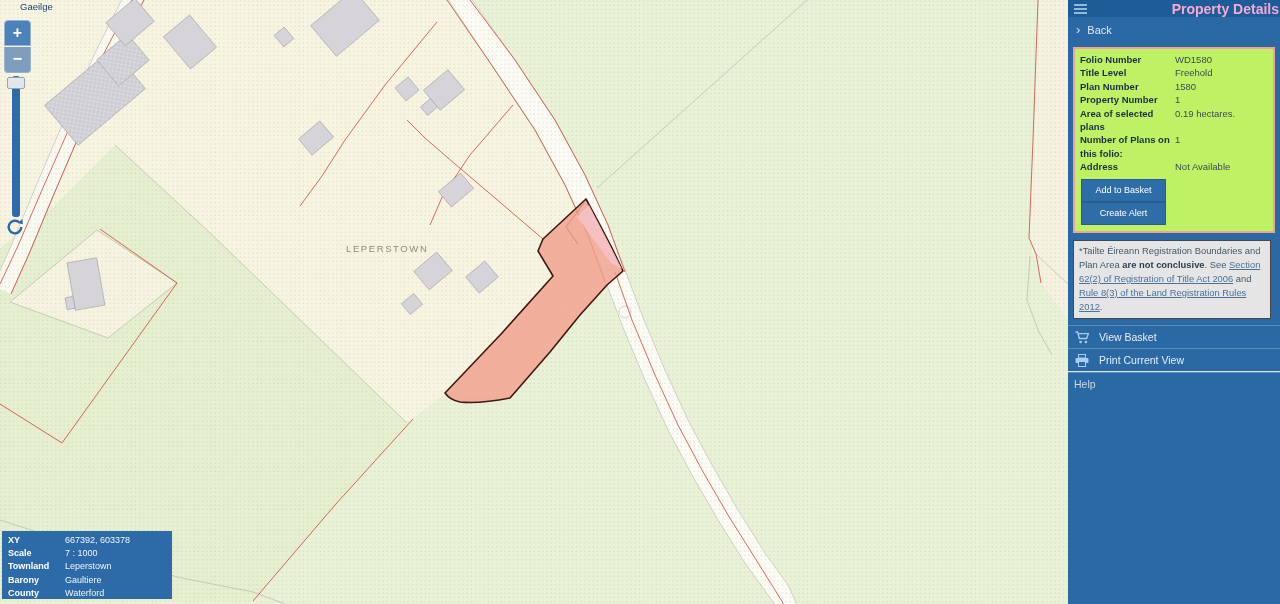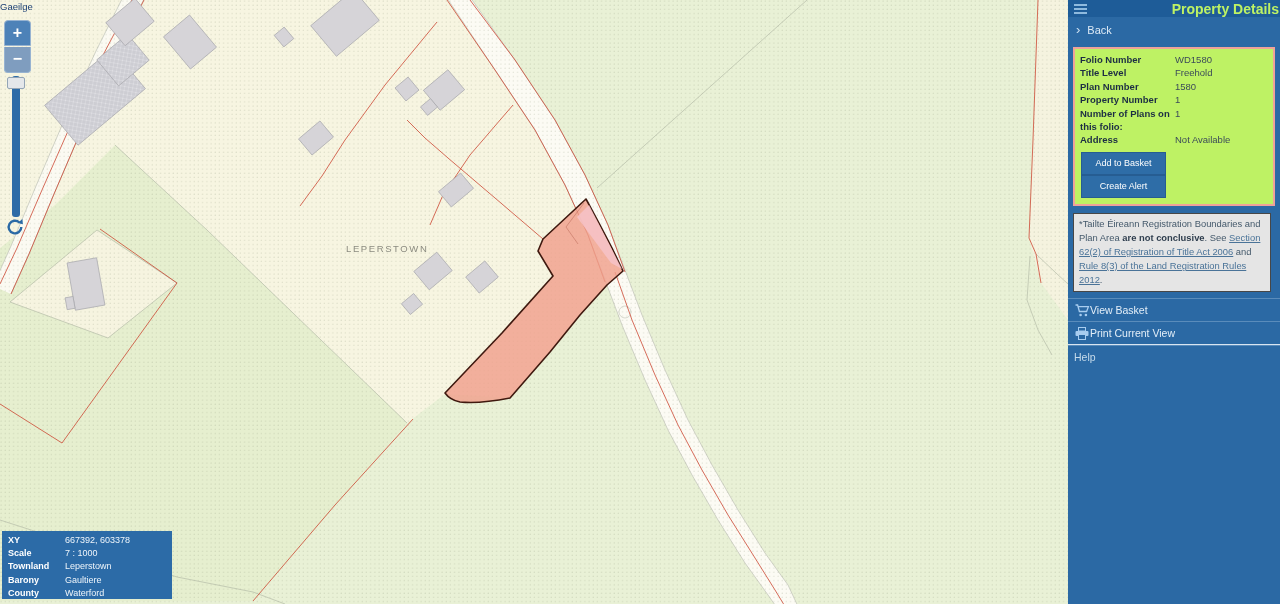--- a/index.html
+++ b/index.html
@@ -4,21 +4,21 @@
 <style>
   html,body{margin:0;padding:0;background:#fff;}
   *{box-sizing:border-box;}
   .app{position:relative;width:1280px;height:604px;overflow:hidden;
        font-family:"Liberation Sans",sans-serif;background:#e9f1d6;}
 
   
   .map{position:absolute;left:0;top:0;width:1068px;height:604px;overflow:hidden;}
   .map svg{display:block;}
 
-  .gaeilge{position:absolute;left:0;top:1px;font-size:9.5px;color:#1b3f74;cursor:pointer;}
+  .gaeilge{position:absolute;left:20px;top:1px;font-size:9.5px;color:#1b3f74;cursor:pointer;}
 
   .zbtn{position:absolute;left:4px;width:27px;height:26px;color:#fff;
         font-size:16px;font-weight:bold;line-height:24px;text-align:center;
         border:1px solid #97b3d1;cursor:pointer;}
   .zin{top:20px;background:#4d82b8;border-radius:4px 4px 0 0;}
   .zout{top:47px;background:#7f9dbf;border-radius:0 0 4px 4px;border-top:none;}
   .ztrack{position:absolute;left:12px;top:76px;width:8px;height:141px;
           background:#2e6ca7;border-radius:3px;cursor:pointer;}
   .zhandle{position:absolute;left:7px;top:77px;width:18px;height:12px;
            background:#e4e7ea;border:1px solid #93a5b6;border-radius:2px;cursor:pointer;}
@@ -29,42 +29,42 @@
   .ib-row{display:flex;line-height:13.2px;font-size:9px;color:#fff;}
   .ib-label{width:57px;font-weight:bold;flex:none;}
   .ib-value{color:#eef5fb;font-weight:normal;}
 
   
   .sidebar{position:absolute;left:1068px;top:0;width:212px;height:604px;
            background:#2b69a4;color:#e8f1f9;}
   .sb-header{height:17px;background:#1e5c98;display:flex;align-items:center;padding-left:6px;}
   .hamburger{display:flex;flex-direction:column;gap:2px;cursor:pointer;margin-top:1px;}
   .hamburger span{display:block;width:13px;height:2px;background:#8fbade;}
-  .sb-title{flex:1;text-align:right;font-size:14px;font-weight:bold;color:#bef264;
+  .sb-title{flex:1;text-align:right;font-size:14px;font-weight:bold;color:#f9a8d4;
             padding-right:1px;white-space:nowrap;overflow:hidden;}
   .back-row{height:25px;display:flex;align-items:center;padding-left:8px;
             font-size:11px;color:#ddeaf6;cursor:pointer;}
   .chev{font-size:13px;margin-right:7px;line-height:10px;color:#cfe2f2;}
 
   .details-panel{margin:5px 5px 0 5px;background:#bef264;border:2px solid #efa29a;
                  padding:4px 5px 6px;color:#1d2f47;}
   .d-row{display:flex;font-size:9.5px;line-height:13.4px;}
   .d-label{width:95px;font-weight:bold;flex:none;color:#1c2d44;}
   .d-value{color:#3c4b59;}
   .btn-row{display:flex;justify-content:space-between;margin-top:5px;padding:0 1px;flex-direction:column;}
   .sb-btn{width:85px;height:23px;background:#2e6da7;border:1px solid #265d92;
           color:#fff;font-size:9px;font-family:inherit;cursor:pointer;}
 
   .disclaimer{margin:7px 9px 0 5px;background:#e5e5e5;border:1px solid #474747;
               padding:3px 5px 4px;font-size:9.4px;line-height:1.5;color:#44596b;}
   .disclaimer b{color:#2f3e4e;}
   .dlink{text-decoration:underline;color:#4a7398;cursor:pointer;}
 
   .menu{margin-top:6px;}
-  .menu-row{display:flex;align-items:center;height:23px;padding-left:6px;
+  .menu-row{display:flex;align-items:center;gap:9px;height:23px;padding-left:6px;
             font-size:10.5px;color:#e3eef8;cursor:pointer;
             border-top:1px solid rgba(190,215,235,0.32);}
   .menu-icon{width:16px;display:flex;justify-content:center;}
   .bright-sep{height:1px;background:#d8e5f1;}
   .help-row{color:#c6dbeb;}
 </style>
 </head>
 <body>
 
 <div class="app">
@@ -253,20 +253,24 @@
       </div>
       <div class="d-row">
         <span class="d-label">Plan Number</span>
         <span class="d-value">1580</span>
       </div>
       <div class="d-row">
         <span class="d-label">Property Number</span>
         <span class="d-value">1</span>
       </div>
       <div class="d-row">
+        <span class="d-label">Area of selected plans</span>
+        <span class="d-value">0.19 hectares.</span>
+      </div>
+      <div class="d-row">
         <span class="d-label">Number of Plans on this folio:</span>
         <span class="d-value">1</span>
       </div>
       <div class="d-row">
         <span class="d-label">Address</span>
         <span class="d-value">Not Available</span>
       </div>
       <div class="btn-row">
         <button class="sb-btn">Add to Basket</button>
         <button class="sb-btn">Create Alert</button>

